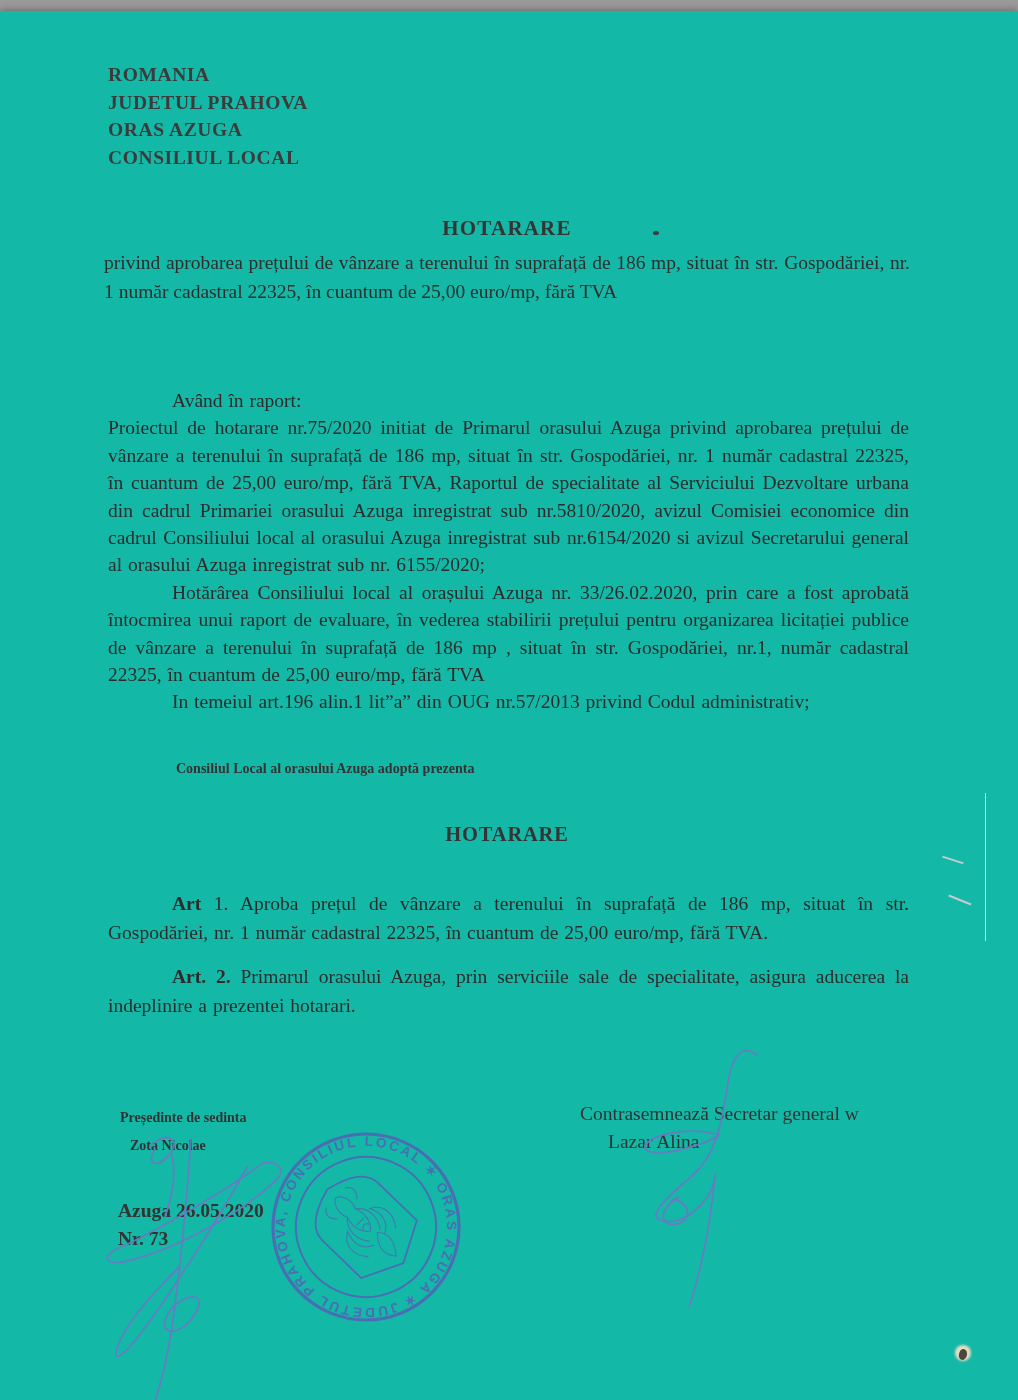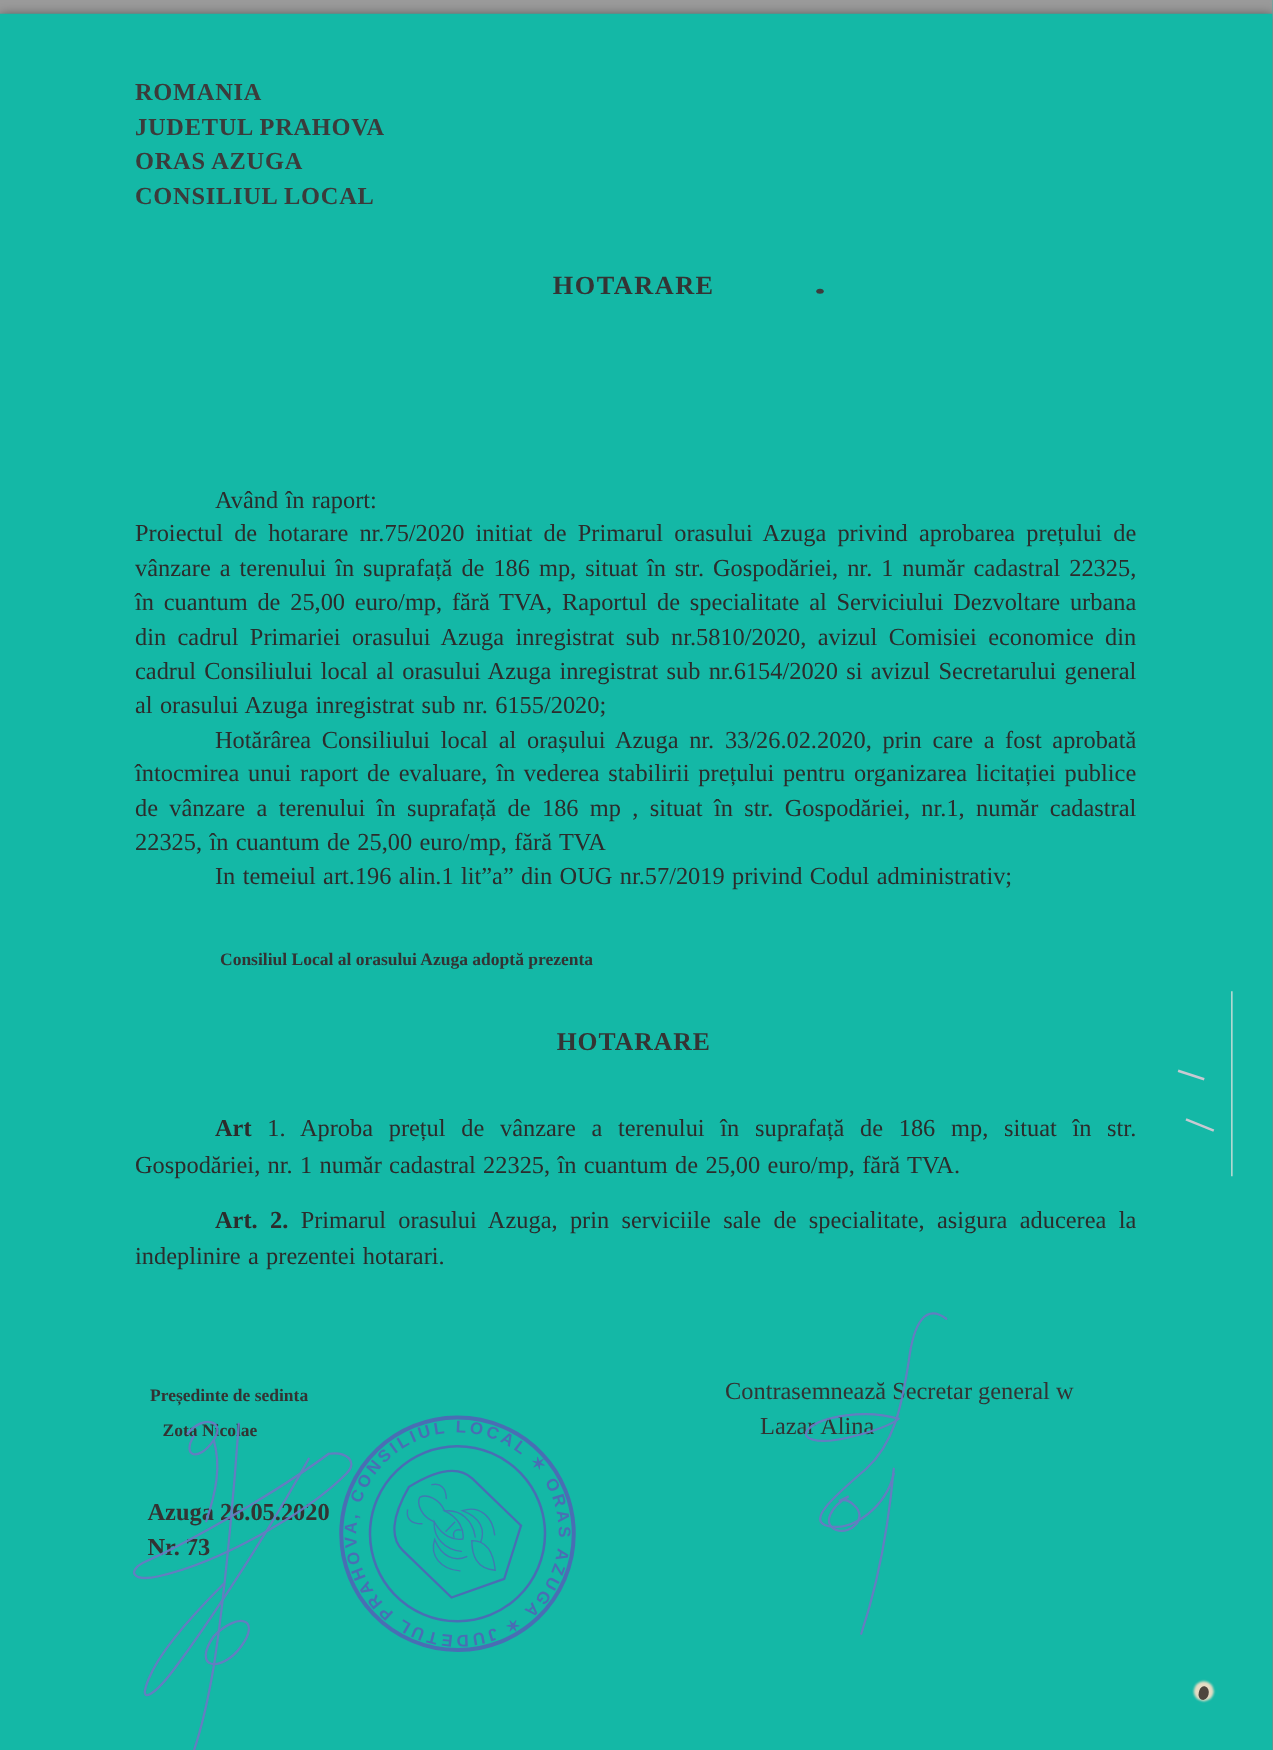--- a/index.html
+++ b/index.html
@@ -100,27 +100,28 @@
   <header class="letterhead">
     <div>ROMANIA</div>
     <div>JUDETUL PRAHOVA</div>
     <div>ORAS AZUGA</div>
     <div>CONSILIUL LOCAL</div>
   </header>
 
   <div class="title-block">
     <p class="doc-title">HOTARARE</p>
     <span class="title-dot"></span>
+    <p class="subtitle">privind aprobarea prețului de vânzare a terenului în suprafață de 186  mp, situat în str. Gospodăriei, nr. 1 număr cadastral 22325, în cuantum de  25,00 euro/mp, fără TVA</p>
   </div>
 
   <div class="body-text">
     <p class="indent">Având în raport:</p>
     <p>Proiectul de hotarare nr.75/2020 initiat de Primarul orasului Azuga privind aprobarea prețului de vânzare a terenului în suprafață de 186  mp, situat în str. Gospodăriei, nr. 1 număr cadastral 22325, în cuantum de  25,00 euro/mp, fără TVA, Raportul de specialitate  al Serviciului Dezvoltare urbana din cadrul Primariei orasului Azuga inregistrat sub nr.5810/2020, avizul Comisiei economice din cadrul Consiliului local al orasului Azuga inregistrat sub nr.6154/2020 si avizul Secretarului general al orasului Azuga inregistrat sub nr. 6155/2020;</p>
     <p class="indent">Hotărârea Consiliului local al orașului Azuga nr. 33/26.02.2020, prin care a fost aprobată întocmirea unui raport  de evaluare, în vederea stabilirii prețului pentru organizarea licitației publice de vânzare a  terenului în suprafață de 186 mp , situat în str. Gospodăriei, nr.1, număr cadastral  22325, în cuantum de  25,00 euro/mp, fără TVA</p>
-    <p class="indent">In temeiul art.196 alin.1 lit”a” din OUG nr.57/2019 privind Codul administrativ;</p>
+    <p class="indent">In temeiul art.196 alin.1 lit”a” din OUG nr.57/2013 privind Codul administrativ;</p>
   </div>
 
   <p class="adoption">Consiliul Local al orasului Azuga adoptă prezenta</p>
 
   <p class="decision-title">HOTARARE</p>
 
   <p class="article article-1"><b>Art</b><span>  1. Aproba  prețul de vânzare a terenului în suprafață de 186  mp, situat în str. Gospodăriei, nr. 1 număr cadastral 22325, în cuantum de  25,00 euro/mp, fără TVA.</span></p>
   <p class="article article-2"><b>Art. 2.</b><span> Primarul orasului Azuga, prin serviciile sale de specialitate, asigura aducerea la indeplinire a prezentei hotarari.</span></p>
 
   <div class="sig-left">

